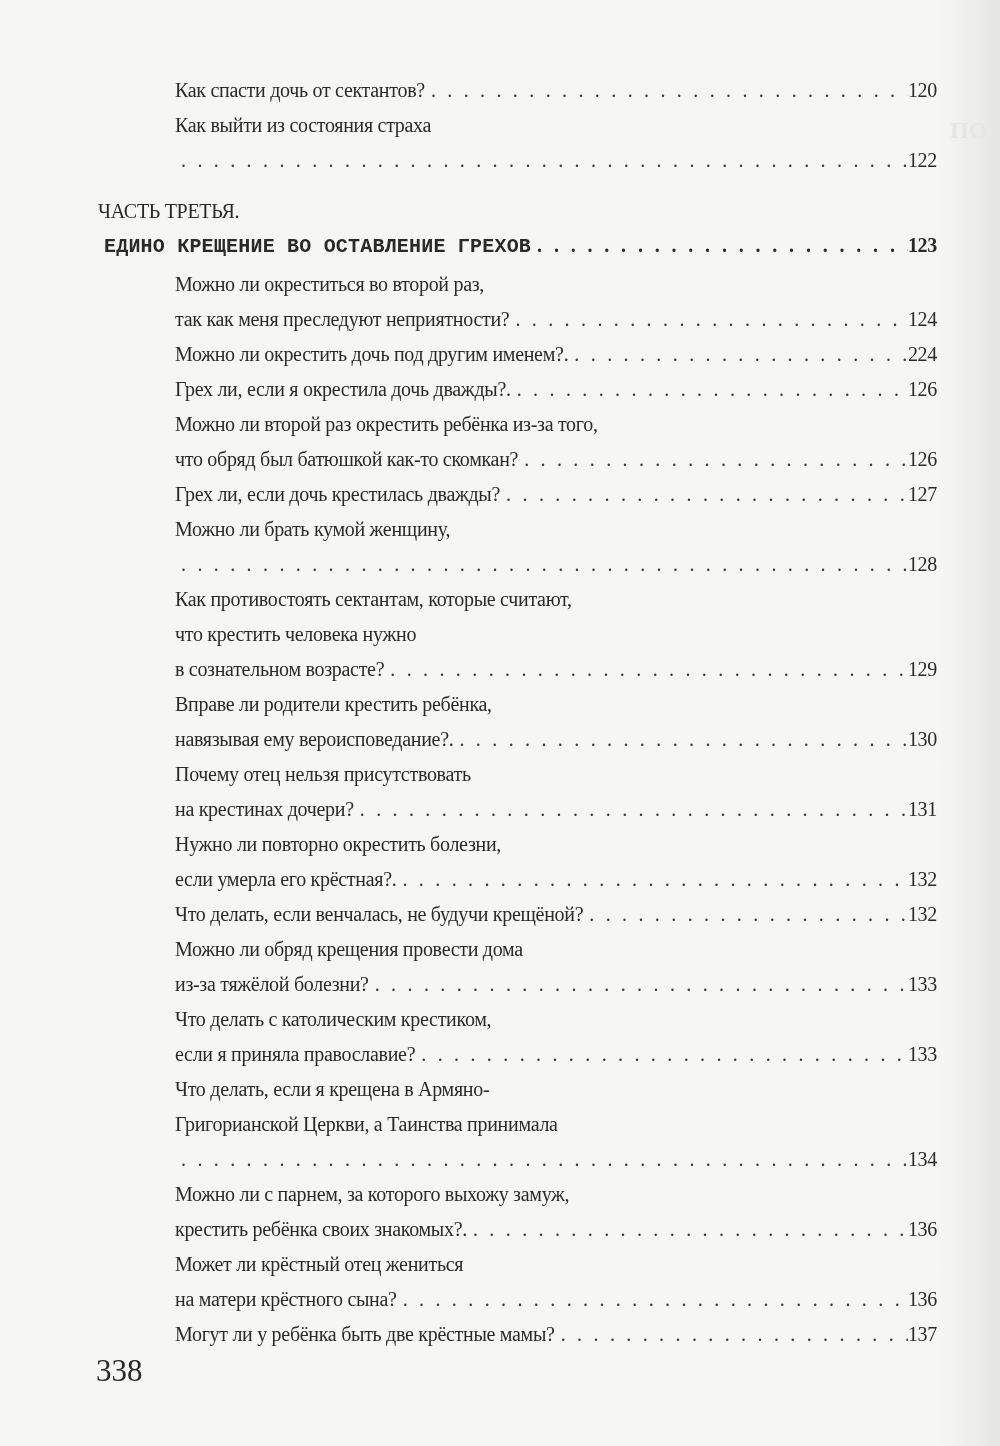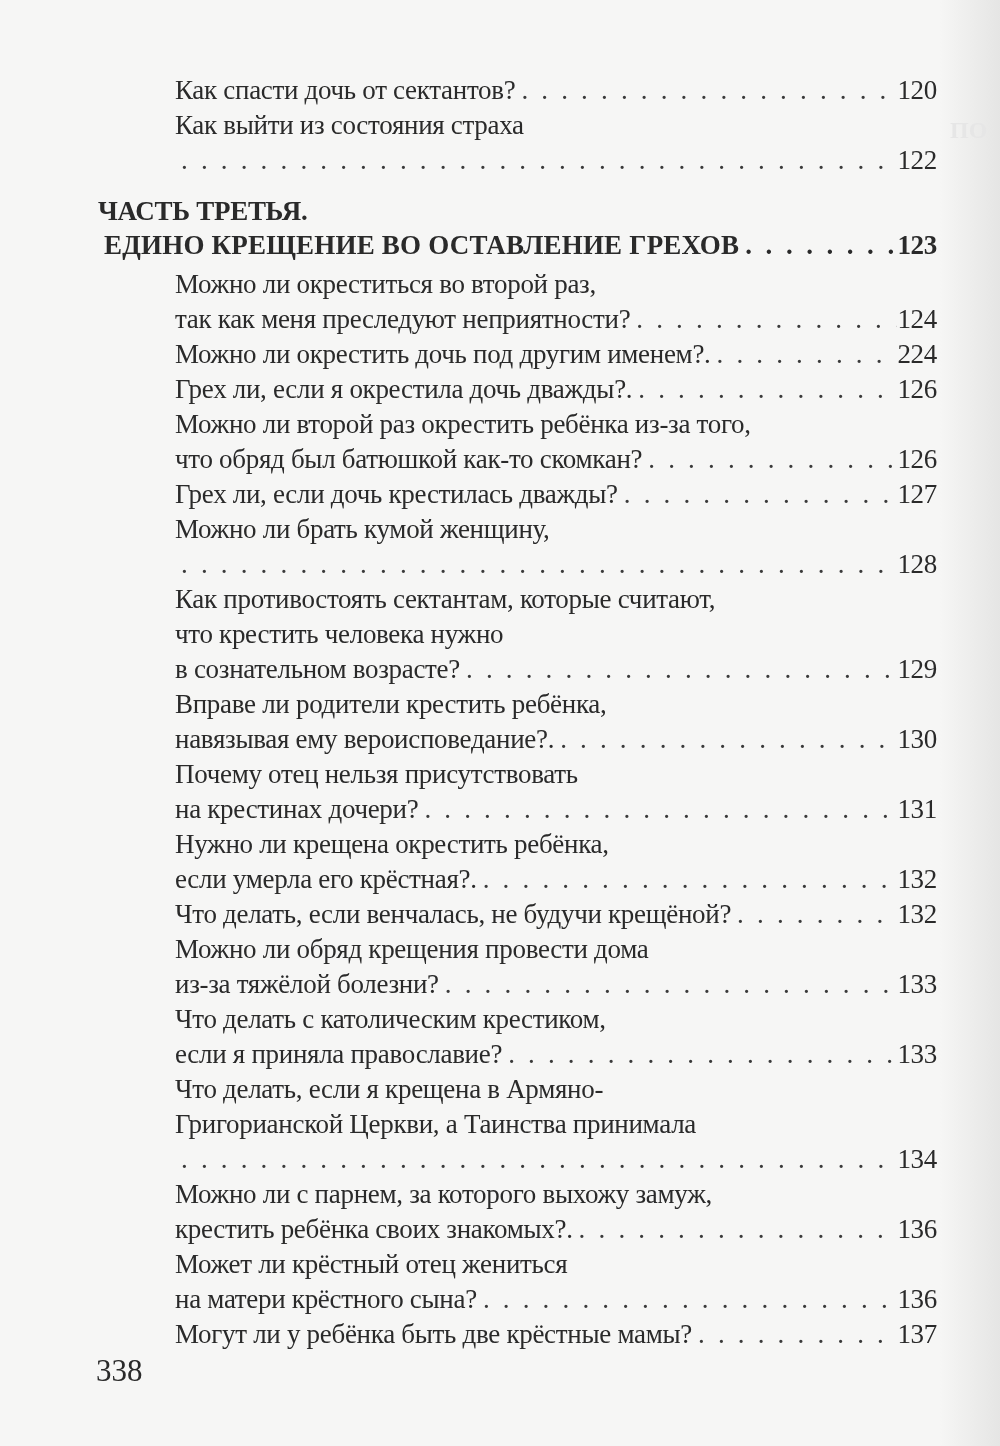--- a/index.html
+++ b/index.html
@@ -24,21 +24,21 @@
     background: linear-gradient(to right, rgba(246,246,245,0), rgba(225,225,224,0.8));
   }
   .toc {
     position: absolute;
     left: 0;
     top: 0;
     width: 1000px;
   }
   .line {
     position: absolute;
-    font-size: 27px;
+    font-size: 20px;
     line-height: 32px;
     white-space: nowrap;
     letter-spacing: -0.3px;
   }
   .entry-line {
     left: 175px;
     width: 762px;
     display: flex;
     align-items: baseline;
   }
@@ -56,30 +56,29 @@
   .entry-line .dots::before {
     content: ". . . . . . . . . . . . . . . . . . . . . . . . . . . . . . . . . . . . . . . . . . . . . . . . . . . . . . . . . . . . . . . . . . . . . . . . . . . . . . . . . . . . . . . .";
     letter-spacing: 3.2px;
   }
   .entry-line .pg {
     flex: 0 0 auto;
     text-align: right;
   }
   .part-label {
     left: 98px;
-    font-weight: bold;
   }
   .part-title {
     left: 104px;
     width: 833px;
     font-weight: bold;
     display: flex;
     align-items: baseline;
   }
-  .part-title .txt { flex: 0 0 auto; letter-spacing: 0.2px; }
+  .part-title .txt { flex: 0 0 auto; letter-spacing: 0.2px; font-family: Liberation Mono, monospace; }
   .part-title .dots {
     flex: 1 1 auto;
     overflow: hidden;
     white-space: nowrap;
     margin-left: 6px;
   }
   .part-title .dots::before {
     content: ". . . . . . . . . . . . . . . . . . . . . . . . . . . . . . . . . .";
     letter-spacing: 3.4px;
   }
@@ -196,21 +195,21 @@
   <div class="line entry-line" style="top:758px">
     <span class="txt">Почему отец нельзя присутствовать</span>
   </div>
   <div class="line entry-line" style="top:793px">
     <span class="txt">на крестинах дочери?</span>
     <span class="dots"></span>
     <span class="pg">131</span>
   </div>
 
   <div class="line entry-line" style="top:828px">
-    <span class="txt">Нужно ли крещена окрестить ребёнка,</span>
+    <span class="txt">Нужно ли повторно окрестить болезни,</span>
   </div>
   <div class="line entry-line" style="top:863px">
     <span class="txt">если умерла его крёстная?.</span>
     <span class="dots"></span>
     <span class="pg">132</span>
   </div>
 
   <div class="line entry-line" style="top:898px">
     <span class="txt">Что делать, если венчалась, не будучи крещёной?</span>
     <span class="dots"></span>

